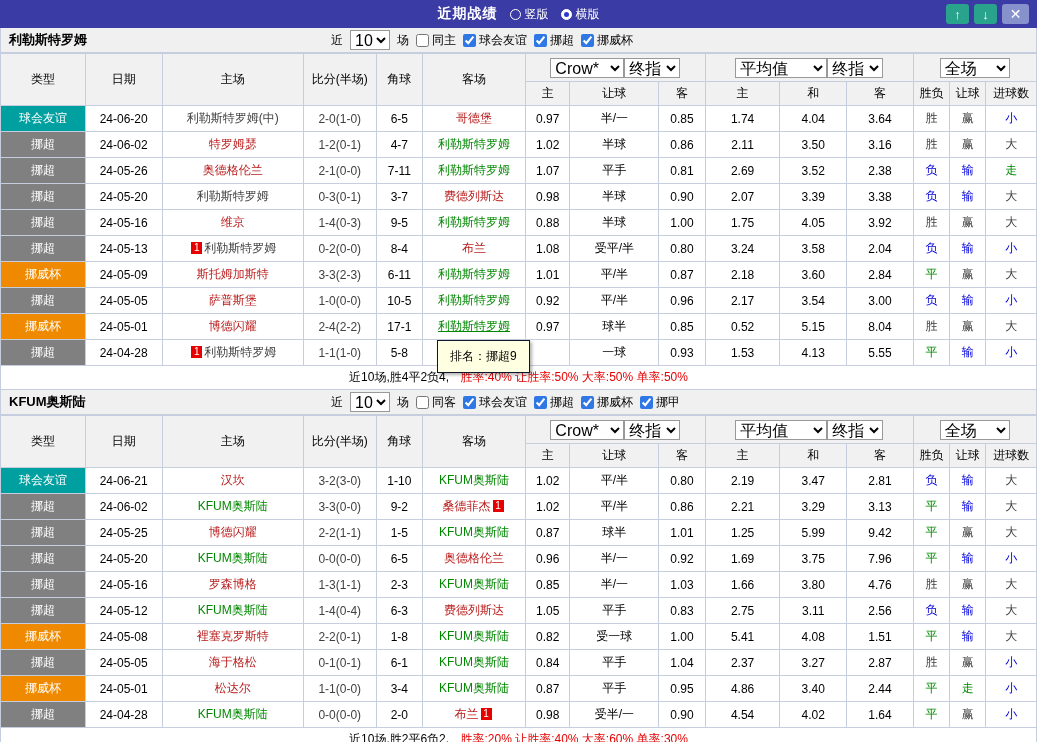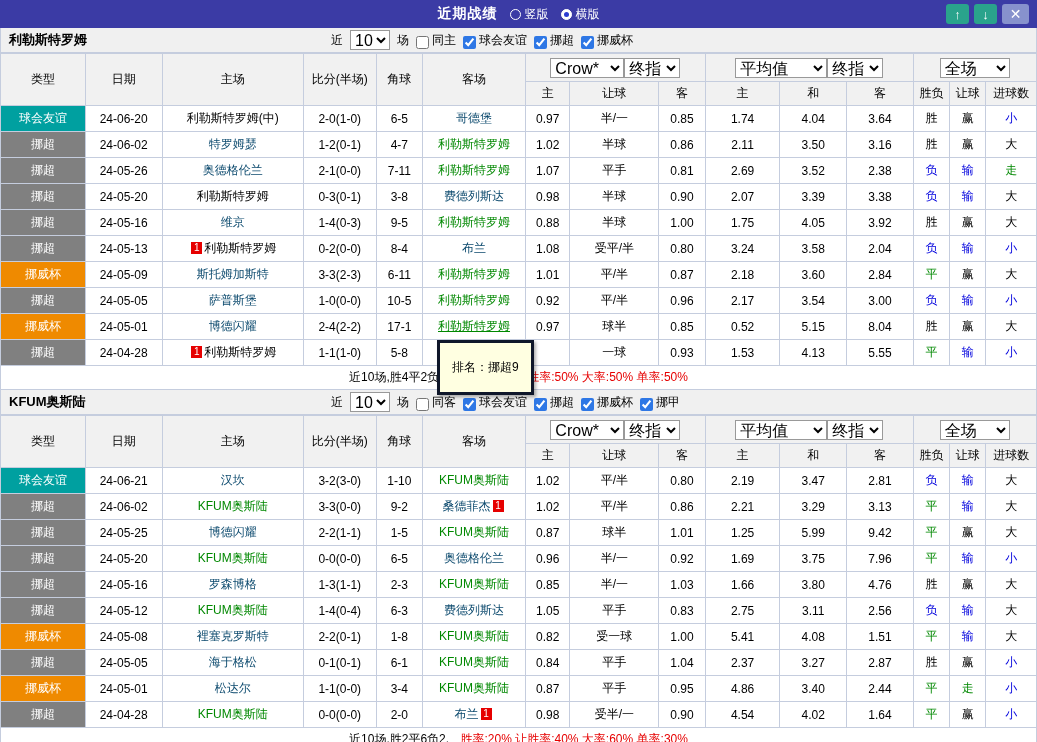--- a/index.html
+++ b/index.html
@@ -20,46 +20,46 @@
   .tb-right { margin-left: auto; display: flex; gap: 5px; padding-right: 8px; position: relative; z-index: 1; }
   .tb-btn { width: 23px; height: 20px; border: none; border-radius: 3px; color: #fff; font-size: 13px; line-height: 1;
             cursor: pointer; display: flex; align-items: center; justify-content: center; padding: 0; }
   .tb-btn.up, .tb-btn.down { background: #2aa38c; }
   .tb-btn.close { background: #8792cd; width: 27px; font-size: 14px; }
   
   .sec-header { height: 25px; background: #f0f0f0; border: 1px solid #c5cdde; border-top: none;
                 display: flex; align-items: center; padding: 0 8px; position: relative; }
   .team { font-weight: bold; font-size: 13px; }
   .filters { position: absolute; left: 330px; display: flex; align-items: center; gap: 7px; white-space: nowrap; }
-  .filters label { display: inline-flex; align-items: flex-end; gap: 3px; cursor: pointer; }
+  .filters label { display: inline-flex; align-items: center; gap: 3px; cursor: pointer; }
   .filters input { width: 13px; height: 13px; accent-color: #2e77e5; margin: 0; }
   .filters select, .selcell select { height: 20px; font-size: 16px; border: 1px solid #999; background: #fff; }
   
   table { width: 1037px; border-collapse: collapse; table-layout: fixed; }
   th, td { border: 1px solid #c5cdde; text-align: center; overflow: hidden; white-space: nowrap; padding: 0 2px; }
   thead th { background: #f1f1f1; font-weight: normal; font-size: 12px; height: 24px; }
   thead tr.selrow th { height: 28px; }
   tbody td { height: 26px; background: #fff; }
   .type { color: #fff; }
   .t-friendly { background: #00a0a0; }
   .t-league   { background: #808080; }
   .t-cup      { background: #ef8a00; }
-  .c-red   { color: #000000; }
+  .c-red   { color: #404040; }
   .c-green { color: #008800; }
   .c-blue  { color: #0000dd; }
-  .c-black { color: #0c4a6e; }
+  .c-black { color: #b91c1c; }
   .u { text-decoration: underline; }
   .tn { cursor: pointer; }
   .card { display: inline-block; background: #e60000; color: #fff; font-size: 10px; line-height: 12px;
           min-width: 11px; height: 12px; vertical-align: 1px; margin: 0 2px; }
   .sec-footer { height: 24px; line-height: 23px; text-align: center; border: 1px solid #c5cdde; border-top: none; }
   .sec-footer .stats { color: #e60000; margin-left: 8px; }
   
-  .tooltip { position: absolute; left: 437px; top: 340px; background: #ffffe1; border: 3px solid #0f172a;
-             padding: 16px 12px; font-size: 12px; box-shadow: 2px 2px 3px rgba(0,0,0,.3); z-index: 10; }
+  .tooltip { position: absolute; left: 437px; top: 340px; background: #ffffe1; border: 1px solid #0f172a;
+             padding: 7px 12px; font-size: 12px; box-shadow: 2px 2px 3px rgba(0,0,0,.3); z-index: 10; }
 </style>
 </head>
 <body>
 
 <div class="app">
 
   <div class="titlebar">
     <div class="tb-center">
       <span class="tb-title">近期战绩</span>
       <label class="tb-radio">
@@ -191,21 +191,21 @@
             <td>2.38</td>
             <td class="c-blue">负</td>
             <td class="c-blue">输</td>
             <td class="c-green">走</td>
           </tr>
           <tr>
             <td class="type t-league">挪超</td>
             <td>24-05-20</td>
             <td><span class="tn c-red">利勒斯特罗姆</span></td>
             <td class="c-red">0-3(0-1)</td>
-            <td>3-8</td>
+            <td>3-7</td>
             <td><span class="tn c-black">费德列斯达</span></td>
             <td>0.98</td>
             <td>半球</td>
             <td>0.90</td>
             <td>2.07</td>
             <td>3.39</td>
             <td>3.38</td>
             <td class="c-blue">负</td>
             <td class="c-blue">输</td>
             <td class="c-red">大</td>

